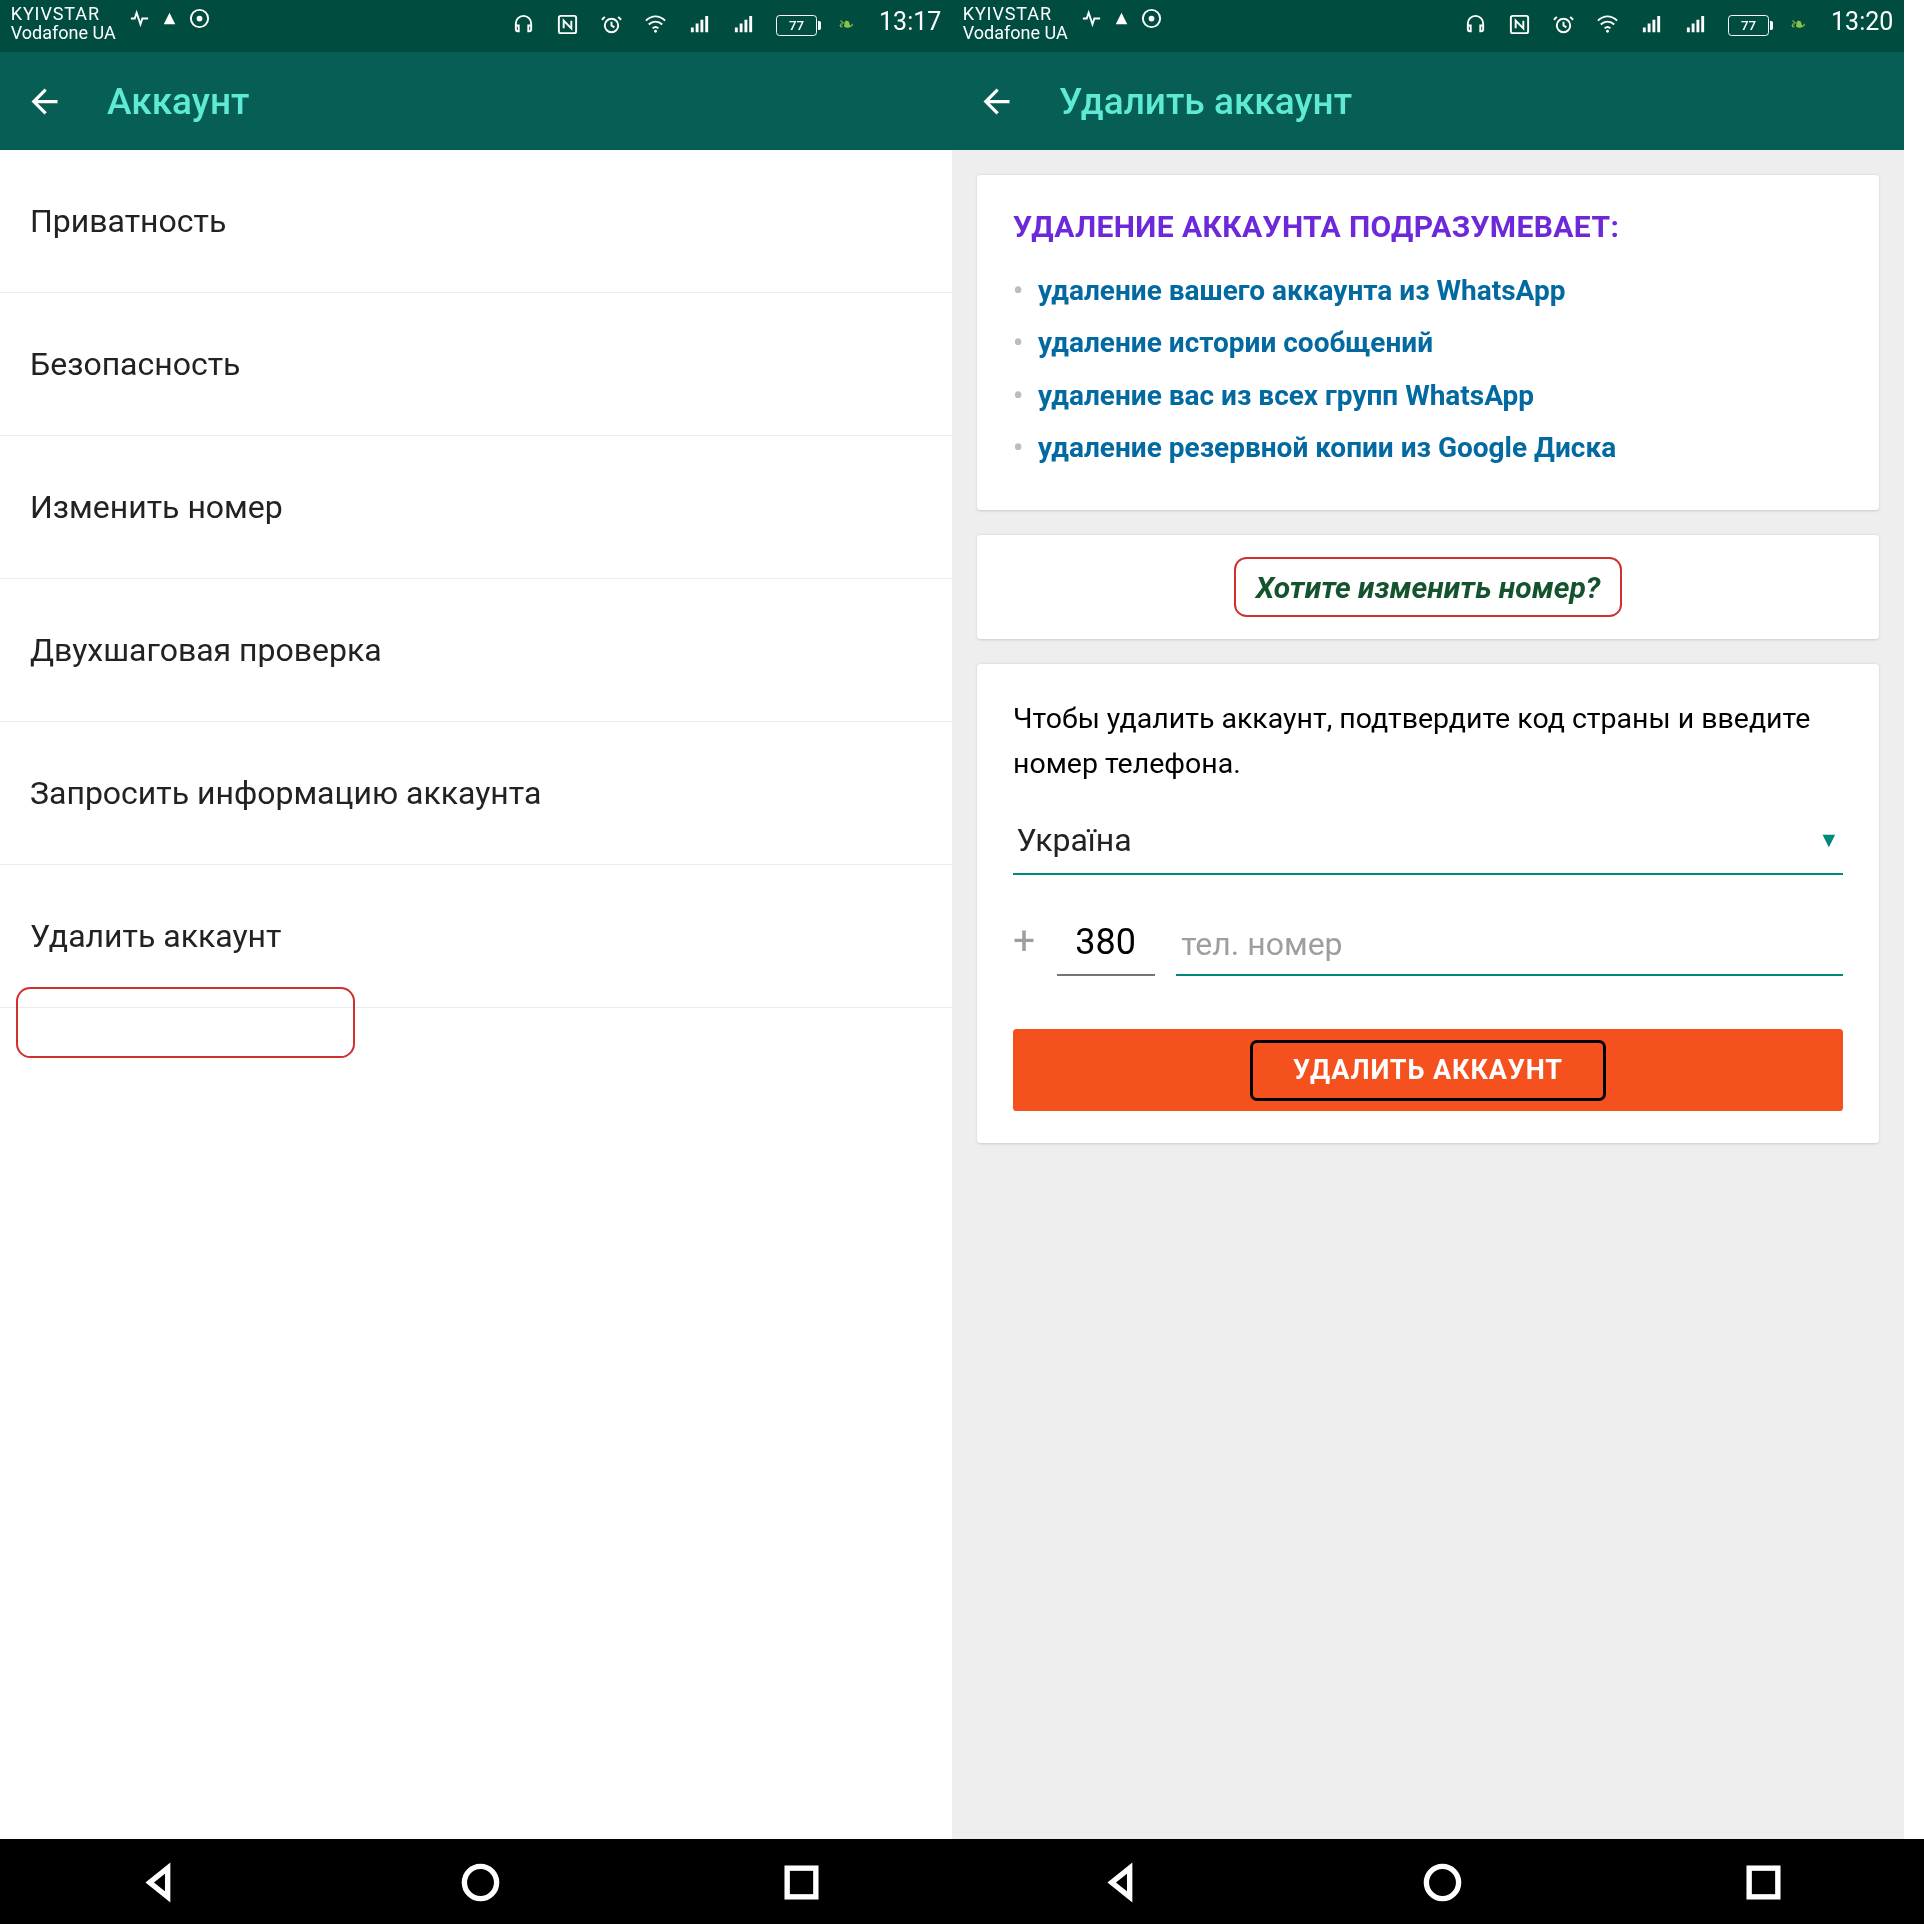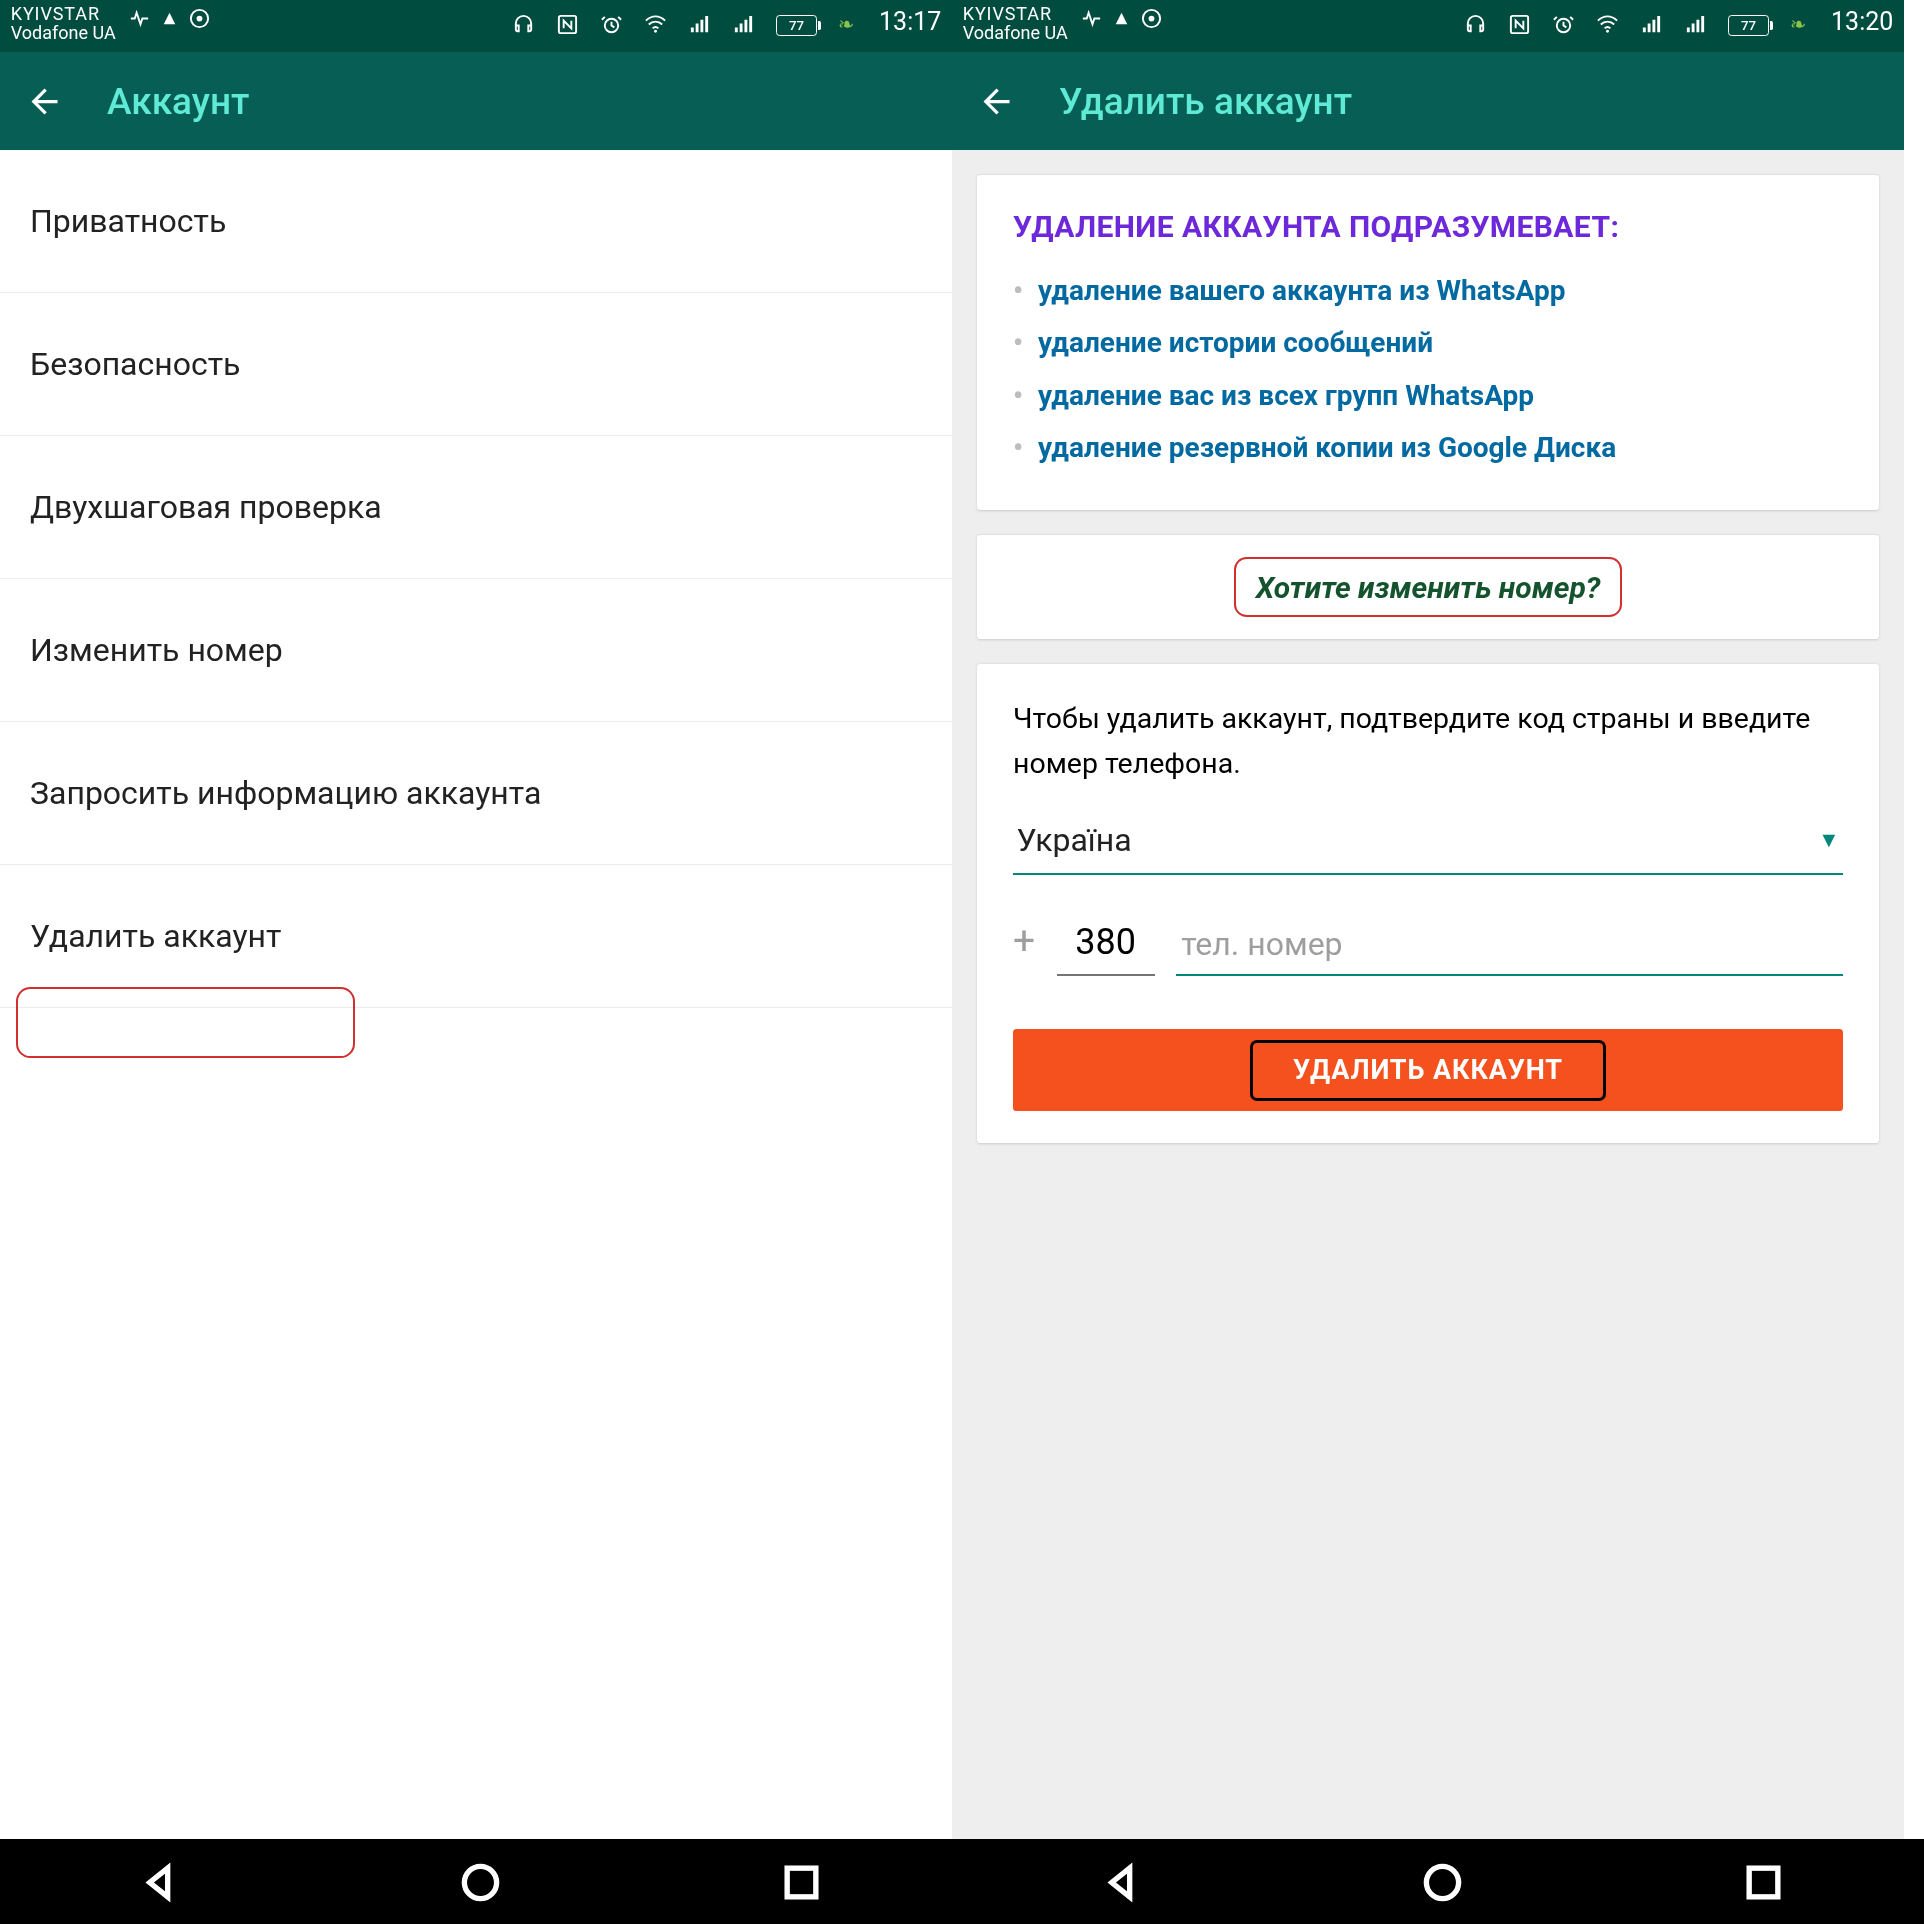--- a/index.html
+++ b/index.html
@@ -137,22 +137,22 @@
         <svg viewBox="0 0 24 24">
             <path d="M20 11H7.8l5.6-5.6L12 4l-8 8 8 8 1.4-1.4L7.8 13H20z"></path>
           </svg>
       </div>
       <div class="title">Аккаунт</div>
     </div>
 
     <div class="list">
       <div class="list-item">Приватность</div>
       <div class="list-item">Безопасность</div>
+      <div class="list-item">Изменить номер</div>
       <div class="list-item">Двухшаговая проверка</div>
-      <div class="list-item">Изменить номер</div>
       <div class="list-item">Запросить информацию аккаунта</div>
       <div class="list-item last">Удалить аккаунт</div>
     </div>
     <div class="highlight-box hl-delete-left"></div>
   </div>
 
   <div class="screen screen-right">
     <div class="statusbar">
       <div class="sb-left">
         <span class="sb-carrier1">KYIVSTAR</span>

